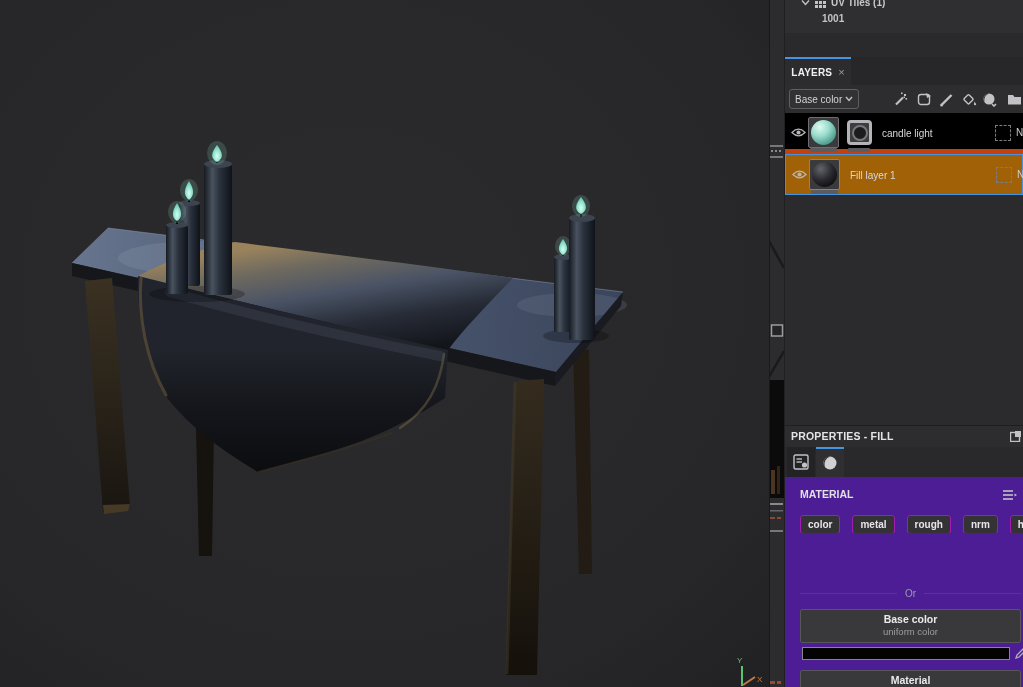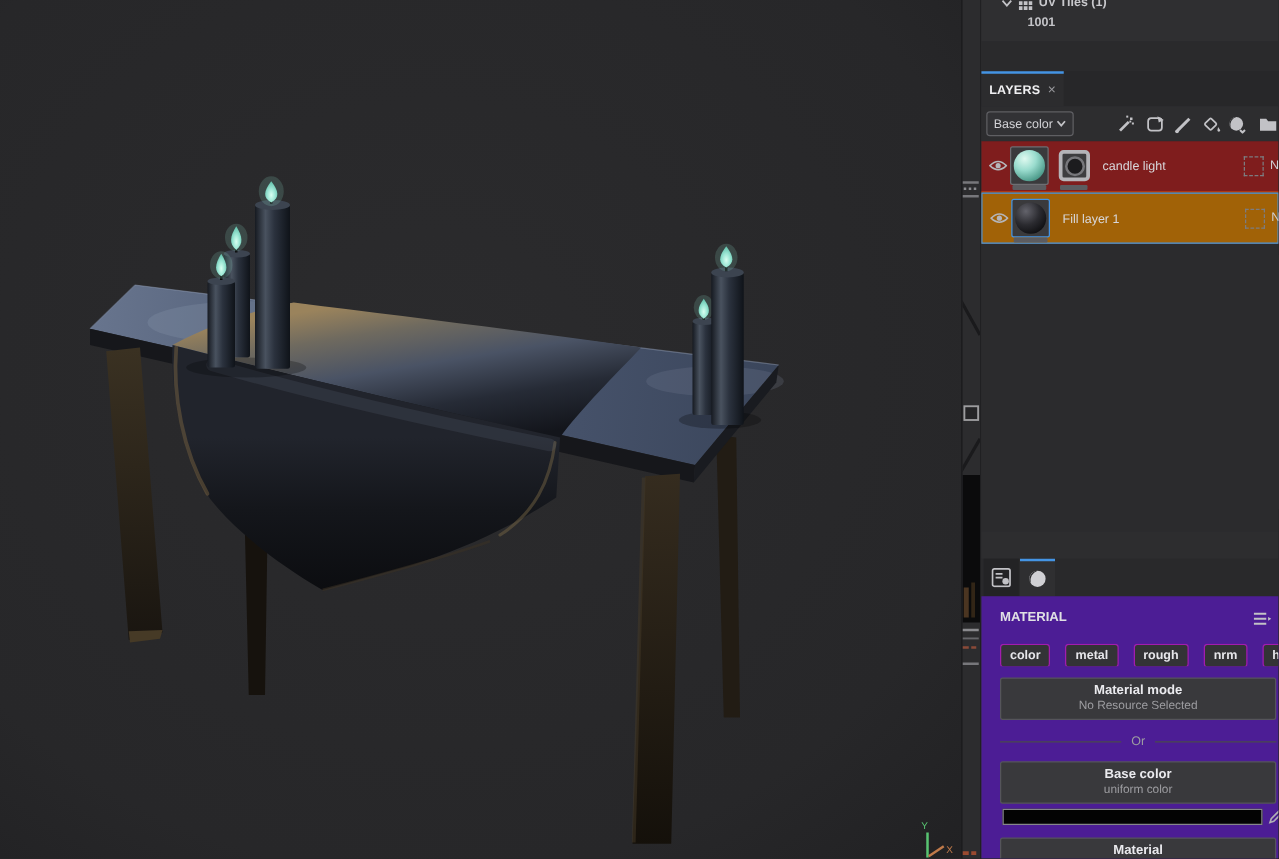--- a/index.html
+++ b/index.html
@@ -33,21 +33,21 @@
   #tab-tss .lbl{font-size:9px;font-weight:bold;color:#cfcfd3;letter-spacing:.2px;}
   
   #filterbar{top:85px;height:28px;background:#2d2d2f;}
   #filter-dd{position:absolute;left:4px;top:4px;width:70px;height:20px;border:1px solid #5f5f63;
       border-radius:3px;background:#323235;box-sizing:border-box;display:flex;align-items:center;
       justify-content:space-between;padding:0 5px;}
   #filter-dd .lbl{font-size:10px;color:#d2d2d6;}
   .tool-ic{position:absolute;top:7px;width:15px;height:15px;}
   
   #layerlist{top:113px;height:312px;background:#2b2b2d;}
-  .layer-row{position:absolute;left:0;width:238px;height:41px;background:#7f1d1d;border-bottom:1px solid #c2410c;box-sizing:border-box;}
+  .layer-row{position:absolute;left:0;width:238px;height:41px;background:#000000;border-bottom:5px solid #c2410c;box-sizing:border-box;}
   .layer-row.selected{border:1px solid var(--accent);background:#a16207;}
   .eye{position:absolute;left:6px;top:14px;width:15px;height:11px;}
   .thumb{position:absolute;left:23px;top:4px;width:31px;height:31px;background:#3a3a3c;
       border:1px solid #6e6e72;border-radius:2px;box-sizing:border-box;}
   .layer-row.selected .thumb{border-color:var(--accent);}
   .sphere{position:absolute;left:2px;top:2px;width:25px;height:25px;border-radius:50%;}
   .sphere.teal{background:radial-gradient(circle at 35% 28%,#dffaf0 0%,#9adcce 38%,#55a292 72%,#2d6b5f 100%);}
   .sphere.dark{background:radial-gradient(circle at 35% 28%,#63636b 0%,#2b2b30 45%,#0b0b0d 85%);}
   .maskthumb{position:absolute;left:62px;top:7px;width:25px;height:25px;border:3px solid #b4b4b8;
       border-radius:4px;background:#3d3d3f;box-sizing:border-box;display:flex;align-items:center;justify-content:center;}
@@ -338,20 +338,27 @@
         <div class="thumb">
             <div class="sphere dark"></div>
           </div>
         <span class="layer-name" style="left:64px">Fill layer 1</span>
         <div class="ubar" style="left:25px;width:27px"></div>
         <div class="dashsq"></div>
         <span class="blend">N</span>
       </div>
     </div>
 
+    <div id="propshdr" class="sect">
+      <span class="lbl">PROPERTIES - FILL</span>
+      <svg class="abs" style="left:225px;top:5px" width="11" height="11" viewBox="0 0 11 11">
+        <rect x="0.5" y="1.5" width="9" height="9" class="ic"></rect>
+          <rect x="5" y="0" width="6" height="6" fill="#c2c2c6"></rect>
+      </svg>
+    </div>
 
     <div id="propstabs" class="sect">
       <div class="ptab" id="ptab1">
         <svg width="16" height="16" viewBox="0 0 16 16">
           <rect x="1" y="1" width="14" height="14" rx="1.5" class="ic"></rect>
           <line x1="3.5" y1="5" x2="9" y2="5" stroke="#c2c2c6" stroke-width="1.4"></line>
           <line x1="3.5" y1="8" x2="9" y2="8" stroke="#c2c2c6" stroke-width="1.4"></line>
           <circle cx="11.5" cy="11" r="2.6" fill="#c2c2c6"></circle>
         </svg>
       </div>
@@ -375,24 +382,20 @@
       </div>
 
       <div id="chips">
         <span class="chip">color</span>
         <span class="chip">metal</span>
         <span class="chip">rough</span>
         <span class="chip">nrm</span>
         <span class="chip">height</span>
       </div>
 
-      <div class="box" id="box-mode">
-        <div class="t">Material mode</div>
-        <div class="s">No Resource Selected</div>
-      </div>
 
       <div id="or-row">
         <div class="line"></div>
         <span class="lbl">Or</span>
         <div class="line"></div>
       </div>
 
       <div class="box" id="box-base">
         <div class="t">Base color</div>
         <div class="s">uniform color</div>

